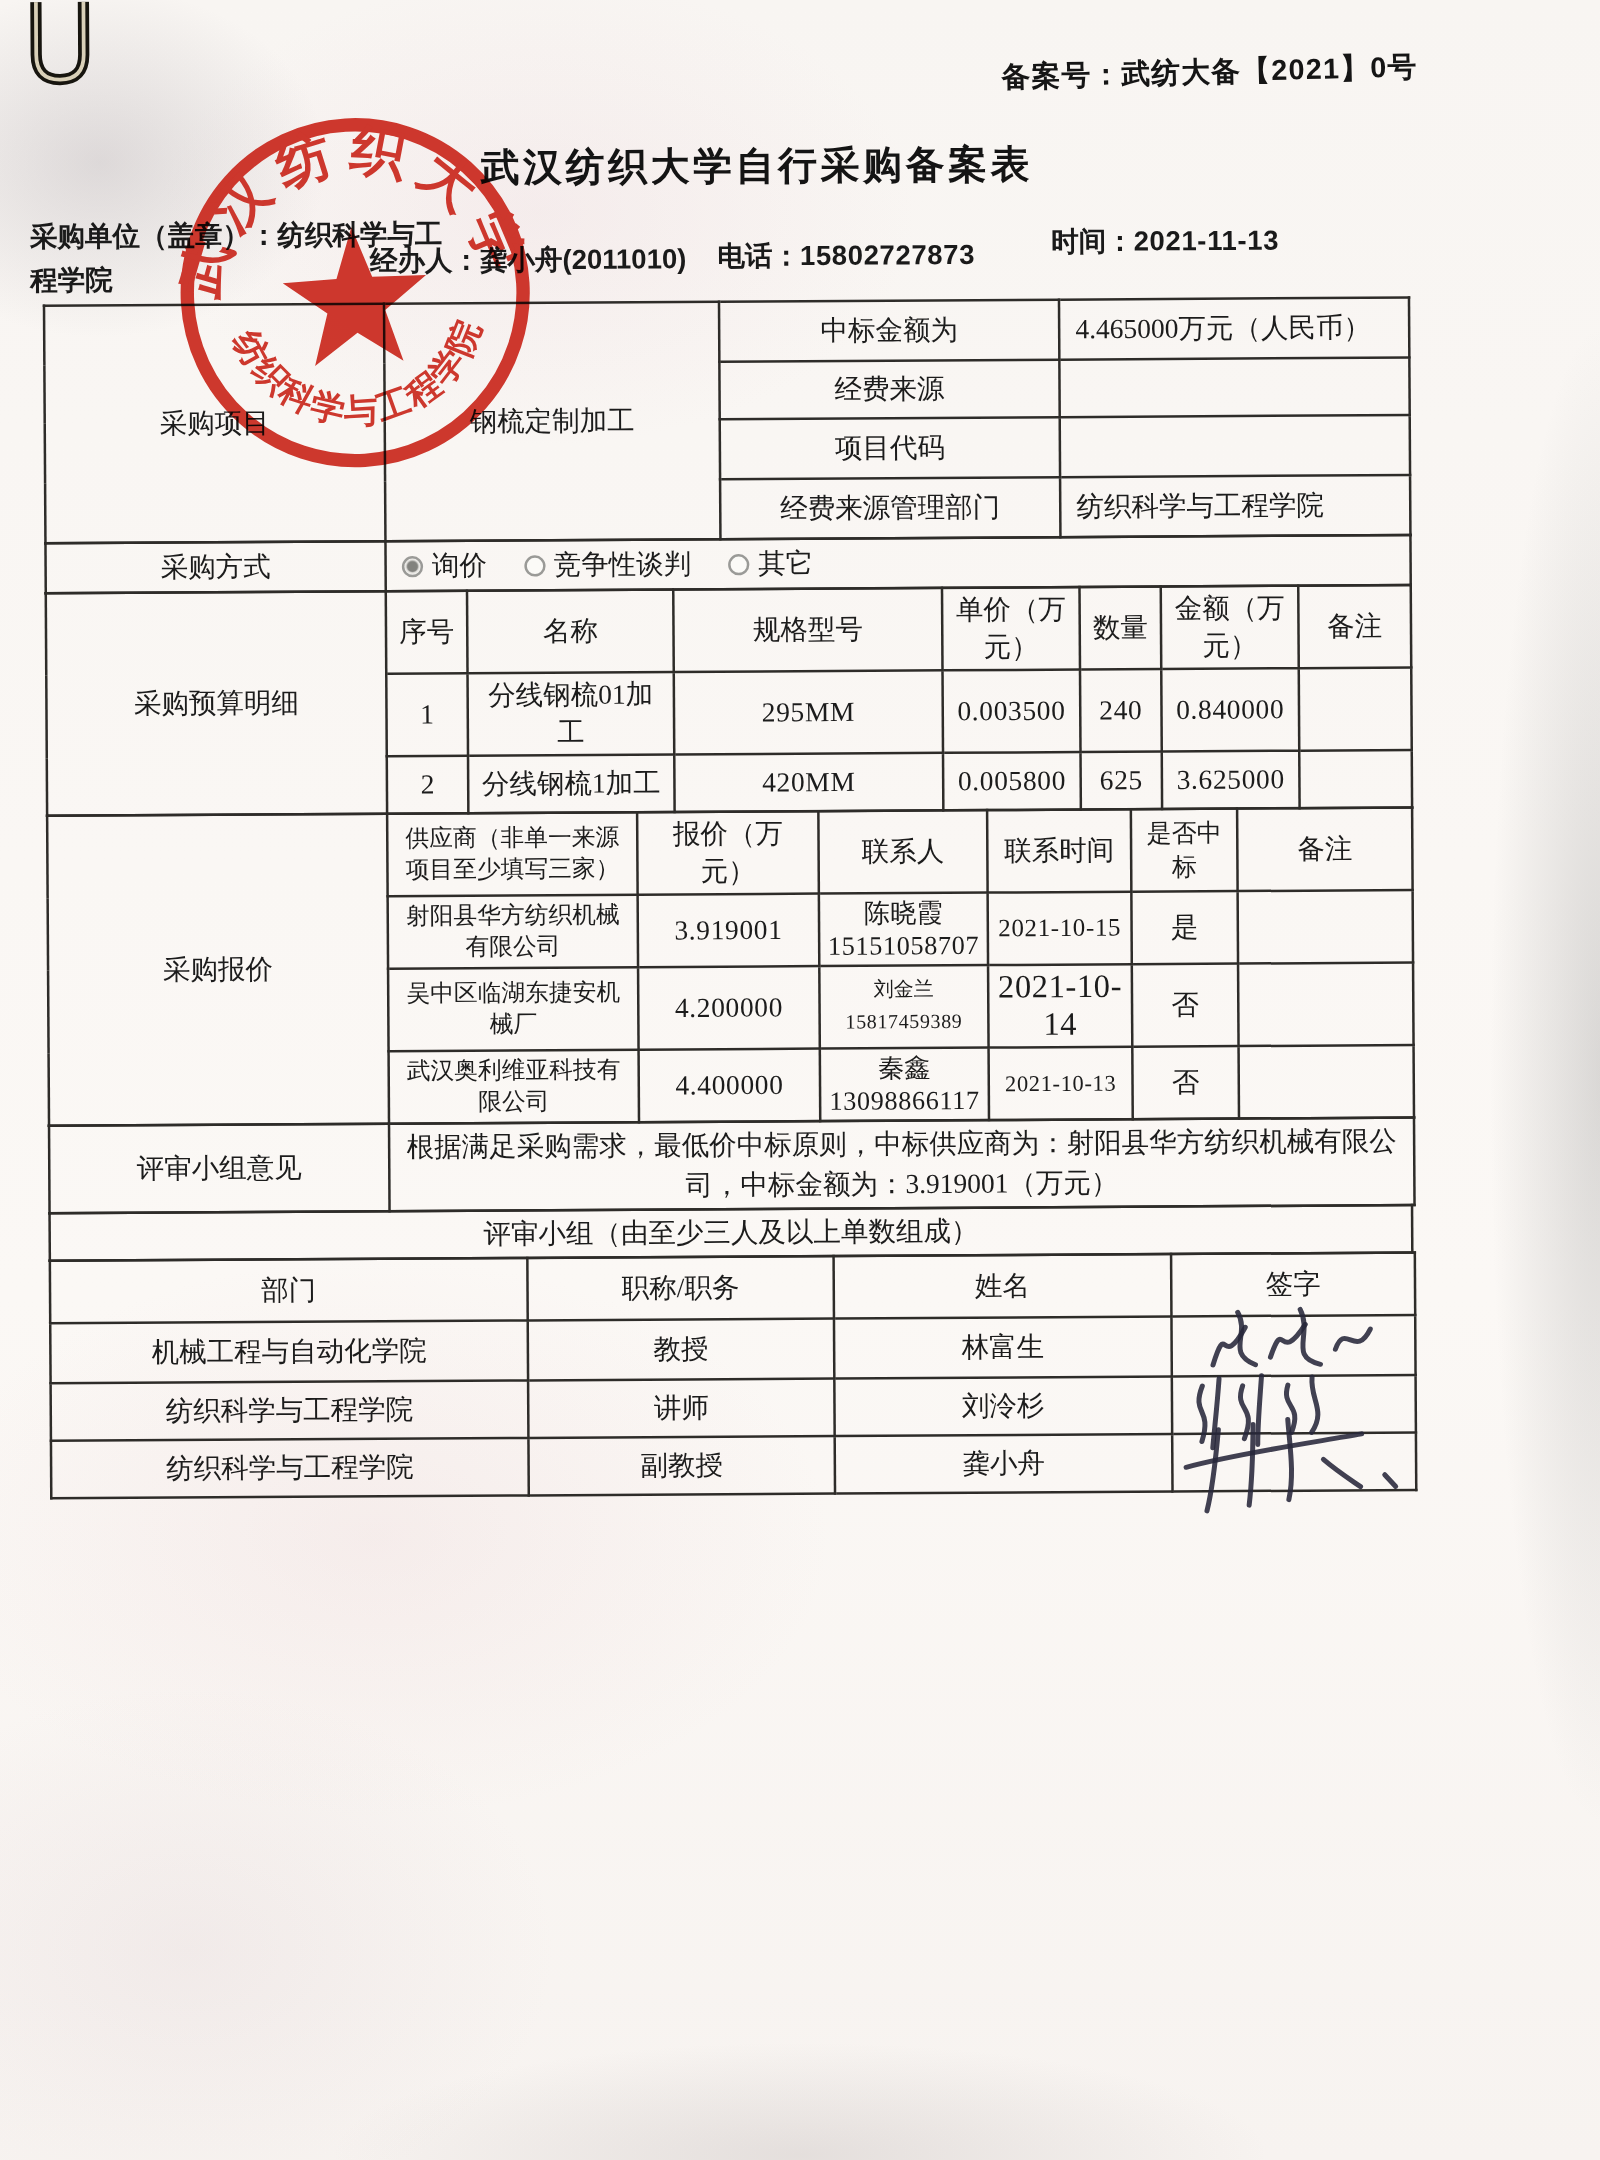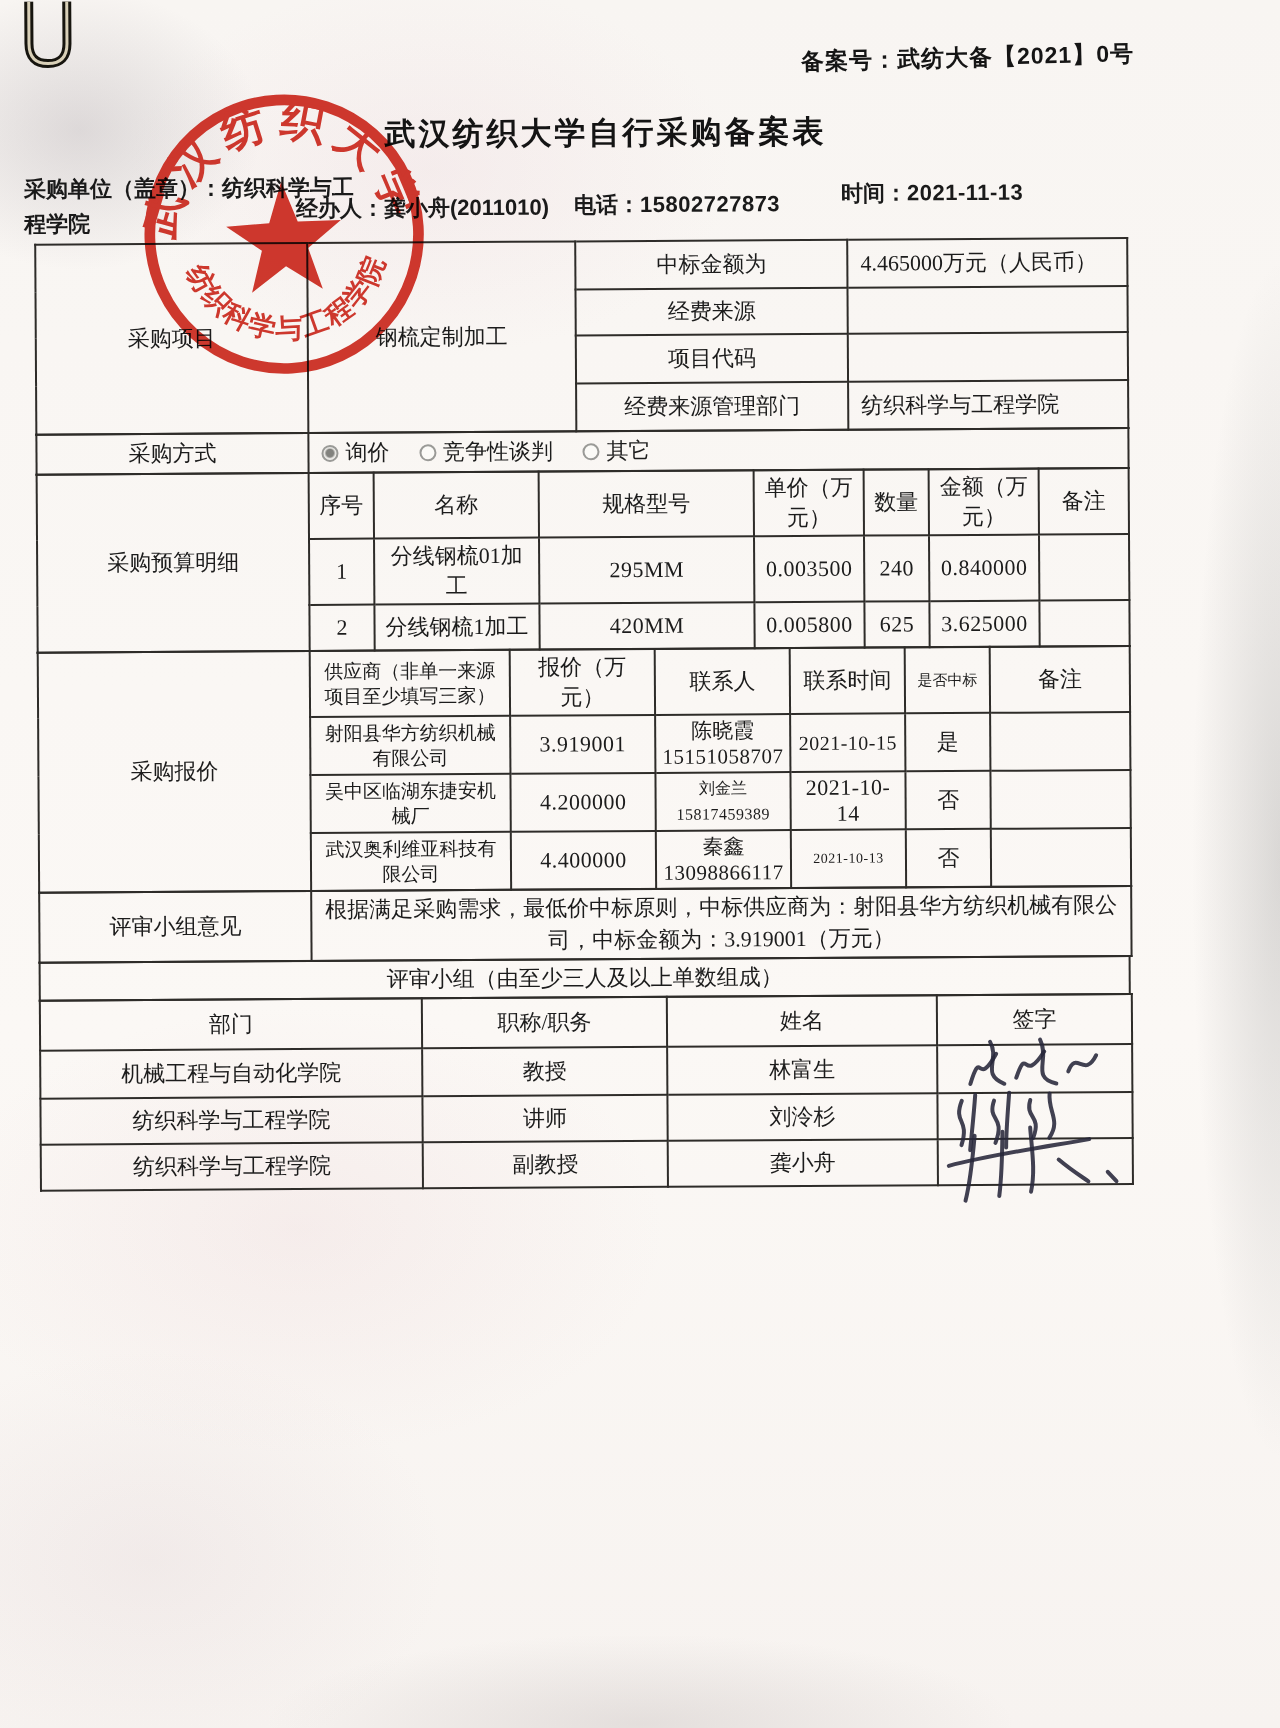--- a/index.html
+++ b/index.html
@@ -174,53 +174,53 @@
             <col style="width:85px">
             <col style="width:140px">
           </colgroup>
         <tbody>
             <tr style="height:62px">
           <td rowspan="4"><span>采购报价</span></td>
           <td class="small"><span>供应商（非单一来源项目至少填写三家）</span></td>
           <td><span>报价（万元）</span></td>
           <td><span>联系人</span></td>
           <td><span>联系时间</span></td>
-          <td style="font-size:15px"><span>是否中标</span></td>
+          <td style="font-size:20px"><span>是否中标</span></td>
           <td><span>备注</span></td>
         </tr>
         <tr style="height:57px">
           <td class="small"><span>射阳县华方纺织机械有限公司</span></td>
           <td class="num"><span>3.919001</span></td>
           <td class="two-line" style="font-size:21px">
                 <span>陈晓霞</span>
                 <span class="num">15151058707</span>
               </td>
           <td class="num" style="font-size:20px"><span>2021-10-15</span></td>
           <td><span>是</span></td>
           <td><span></span></td>
         </tr>
         <tr style="height:57px">
           <td class="small"><span>吴中区临湖东捷安机械厂</span></td>
           <td class="num"><span>4.200000</span></td>
           <td class="two-line" style="font-size:16px">
                 <span>刘金兰</span>
                 <span class="num">15817459389</span>
               </td>
-          <td class="num" style="font-size:22px"><span>2021-10-14</span></td>
+          <td class="num" style="font-size:26px"><span>2021-10-14</span></td>
           <td><span>否</span></td>
           <td><span></span></td>
         </tr>
         <tr style="height:56px">
           <td class="small"><span>武汉奥利维亚科技有限公司</span></td>
           <td class="num"><span>4.400000</span></td>
           <td class="two-line" style="font-size:21px">
                 <span>秦鑫</span>
                 <span class="num">13098866117</span>
               </td>
-          <td class="num" style="font-size:14px"><span>2021-10-13</span></td>
+          <td class="num" style="font-size:18px"><span>2021-10-13</span></td>
           <td><span>否</span></td>
           <td><span></span></td>
         </tr>
       </tbody>
         </table>
 
       <table class="t">
         <colgroup>
             <col style="width:272px">
             <col style="width:820px">

